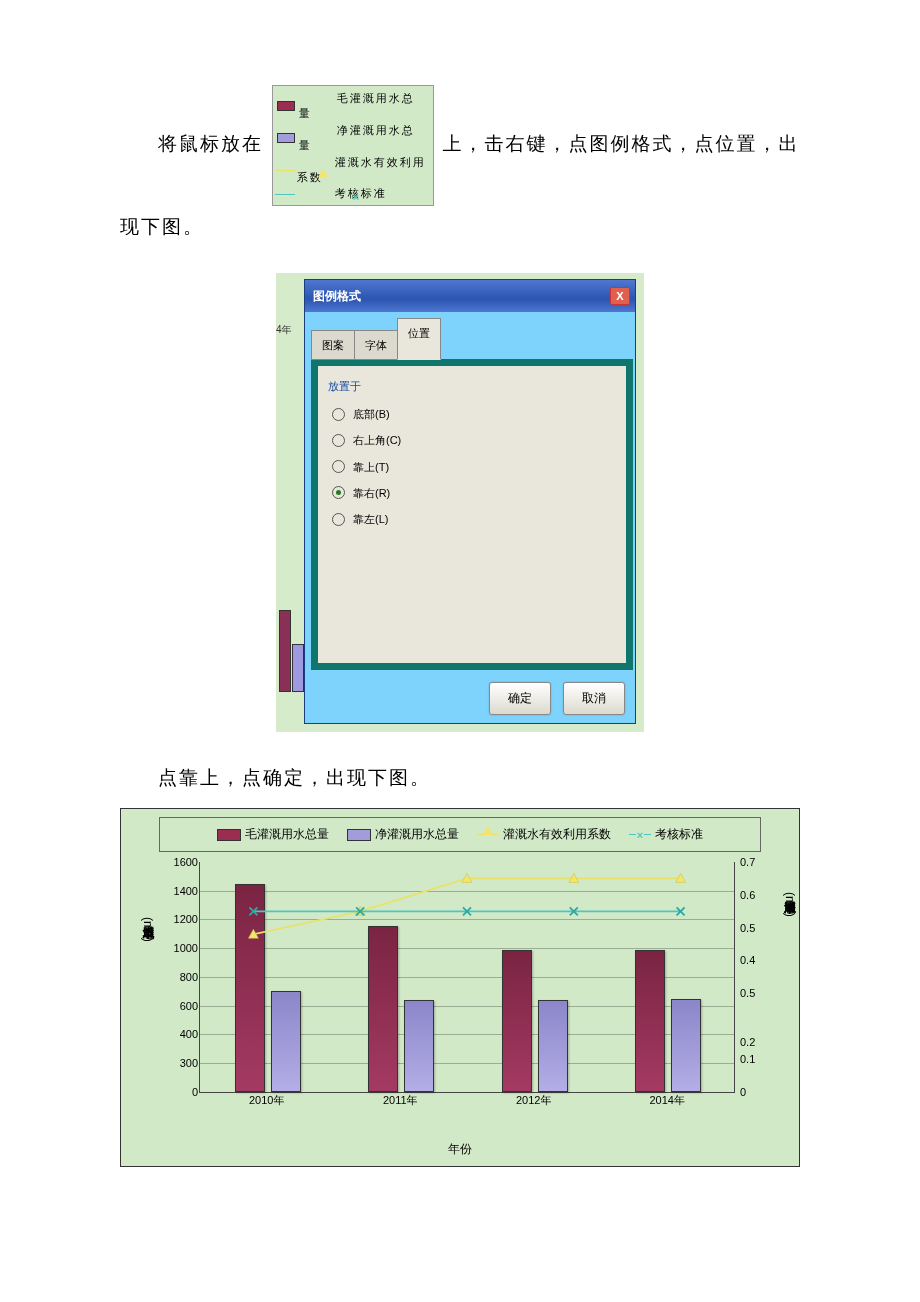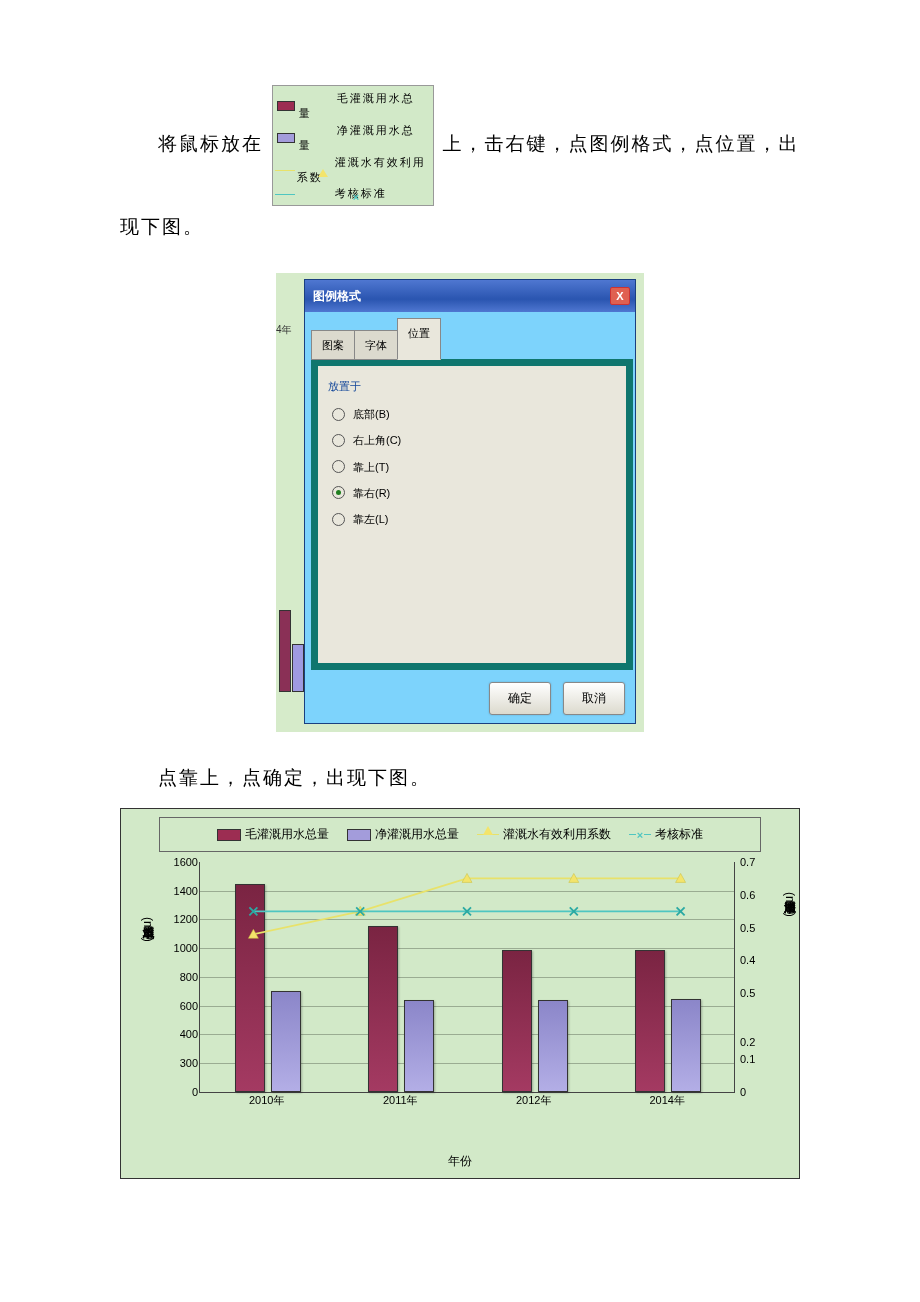--- a/index.html
+++ b/index.html
@@ -118,21 +118,21 @@
   }
   .grid { position:absolute; left:0; right:0; height:1px; background:#9aac92;}
   .ytick-l { position:absolute; left:-2px; width:30px; text-align:right; font-size:11px; transform:translate(-100%,-50%);}
   .ytick-r { position:absolute; right:-6px; width:30px; text-align:left; font-size:11px; transform:translate(100%,-50%);}
   .bars { position:absolute; inset:0; display:flex; }
   .grp { flex:1; position:relative;}
   .bar { position:absolute; bottom:0; width:28px; border:1px solid #333; box-shadow:1px 1px 2px rgba(0,0,0,.25);}
   .bar.m { background:linear-gradient(#7a2442,#a43a62); left:calc(50% - 32px);}
   .bar.v { background:linear-gradient(#8b86c9,#b3aee6); left:calc(50% + 4px);}
   .xlbl { position:absolute; bottom:-20px; left:0; right:0; text-align:center; font-size:11px;}
-  .xaxis-name { text-align:center; font-size:12px; margin-top:26px;}
+  .xaxis-name { text-align:center; font-size:12px; margin-top:14px;}
 
   svg.overlay { position:absolute; inset:0; width:100%; height:100%; pointer-events:none;}
 </style>
 </head>
 <body>
 
 <div class="page">
 
   <p class="para">
     <span>将鼠标放在</span>

